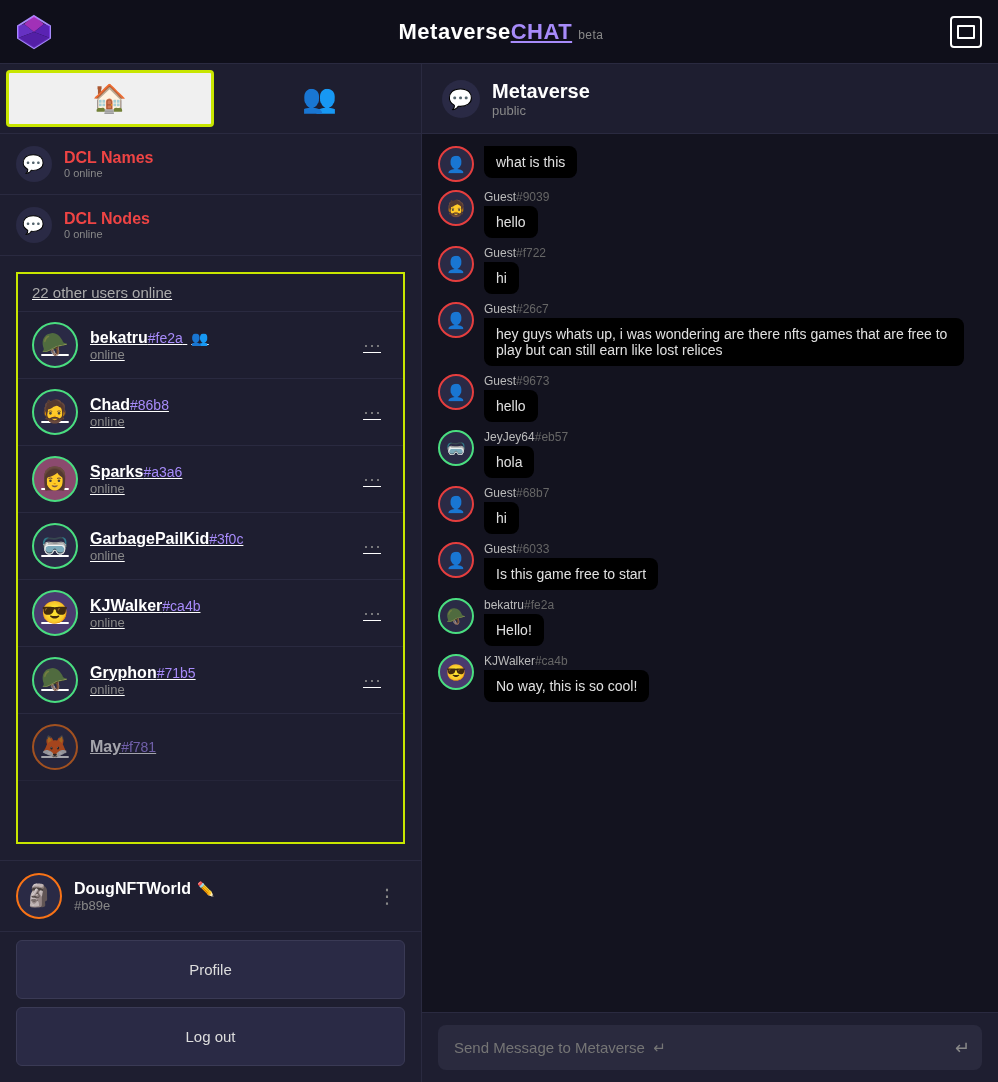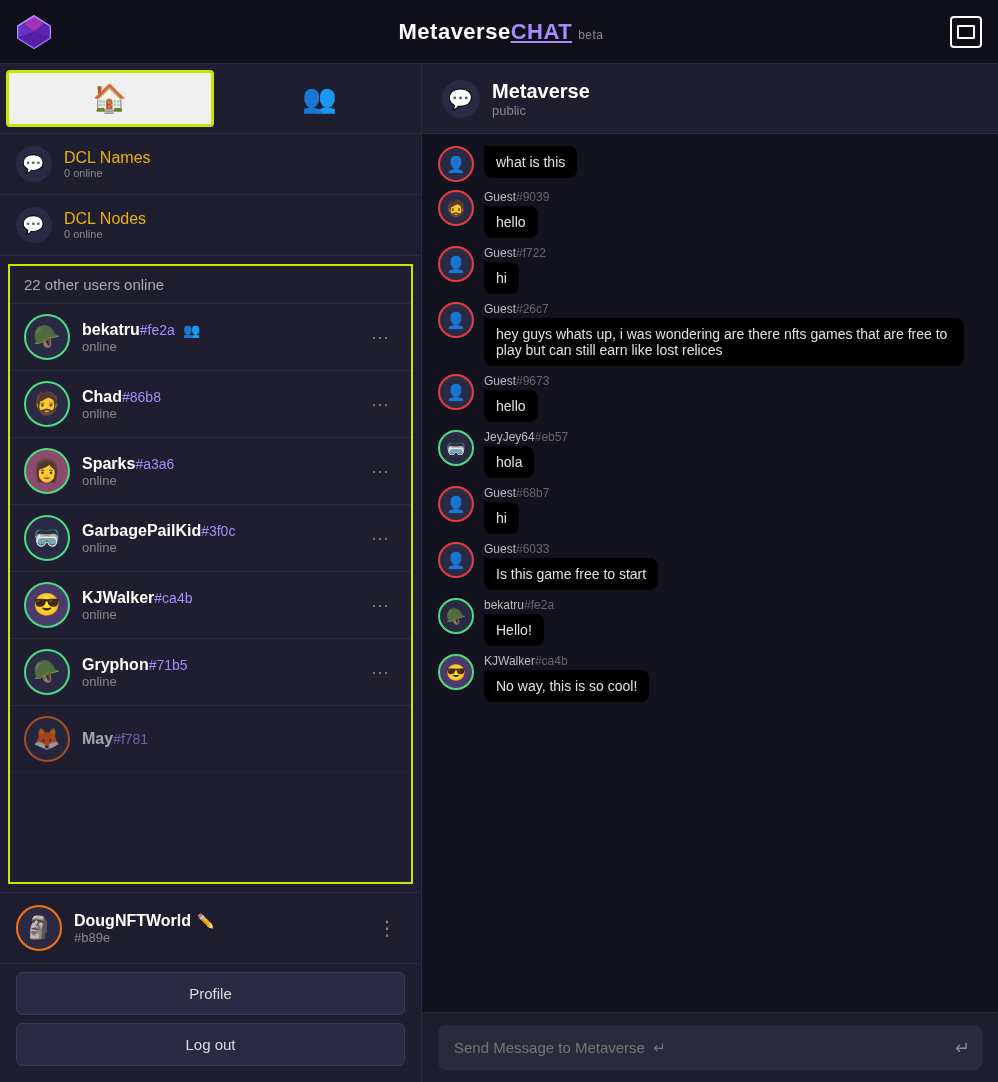--- a/index.html
+++ b/index.html
@@ -124,35 +124,36 @@
       border-radius: 50%;
       display: flex;
       align-items: center;
       justify-content: center;
       color: #888;
       font-size: 18px;
       flex-shrink: 0;
     }
     .channel-info .channel-name {
       font-size: 16px;
-      font-weight: 400;
-      color: #eab308;
+      font-weight: 700;
+      color: #ef4444;
     }
     .channel-info .channel-status {
       font-size: 11px;
       color: #888;
     }
 
     
     .online-section {
       border: 2px solid #c8e600;
-      margin: 8px;
+      margin: 16px;
       flex: 1;
       overflow-y: auto;
       background: #1e1e30;
+      text-decoration: underline;
     }
     .online-header {
       padding: 10px 14px;
       font-size: 15px;
       color: #aaa;
       border-bottom: 1px solid #2a2a40;
     }
     .user-item {
       display: flex;
       align-items: center;
@@ -246,21 +247,21 @@
       flex-direction: column;
       gap: 0;
       padding: 8px 16px;
       border-top: 1px solid #2a2a40;
     }
     .bottom-btn {
       background: #2a2a45;
       color: #ddd;
       border: 1px solid #3a3a55;
       border-radius: 6px;
-      padding: 12px;
+      padding: 20px;
       font-size: 15px;
       cursor: pointer;
       margin-bottom: 8px;
       text-align: center;
       width: 100%;
     }
 
     
     .right-panel {
       flex: 1;

